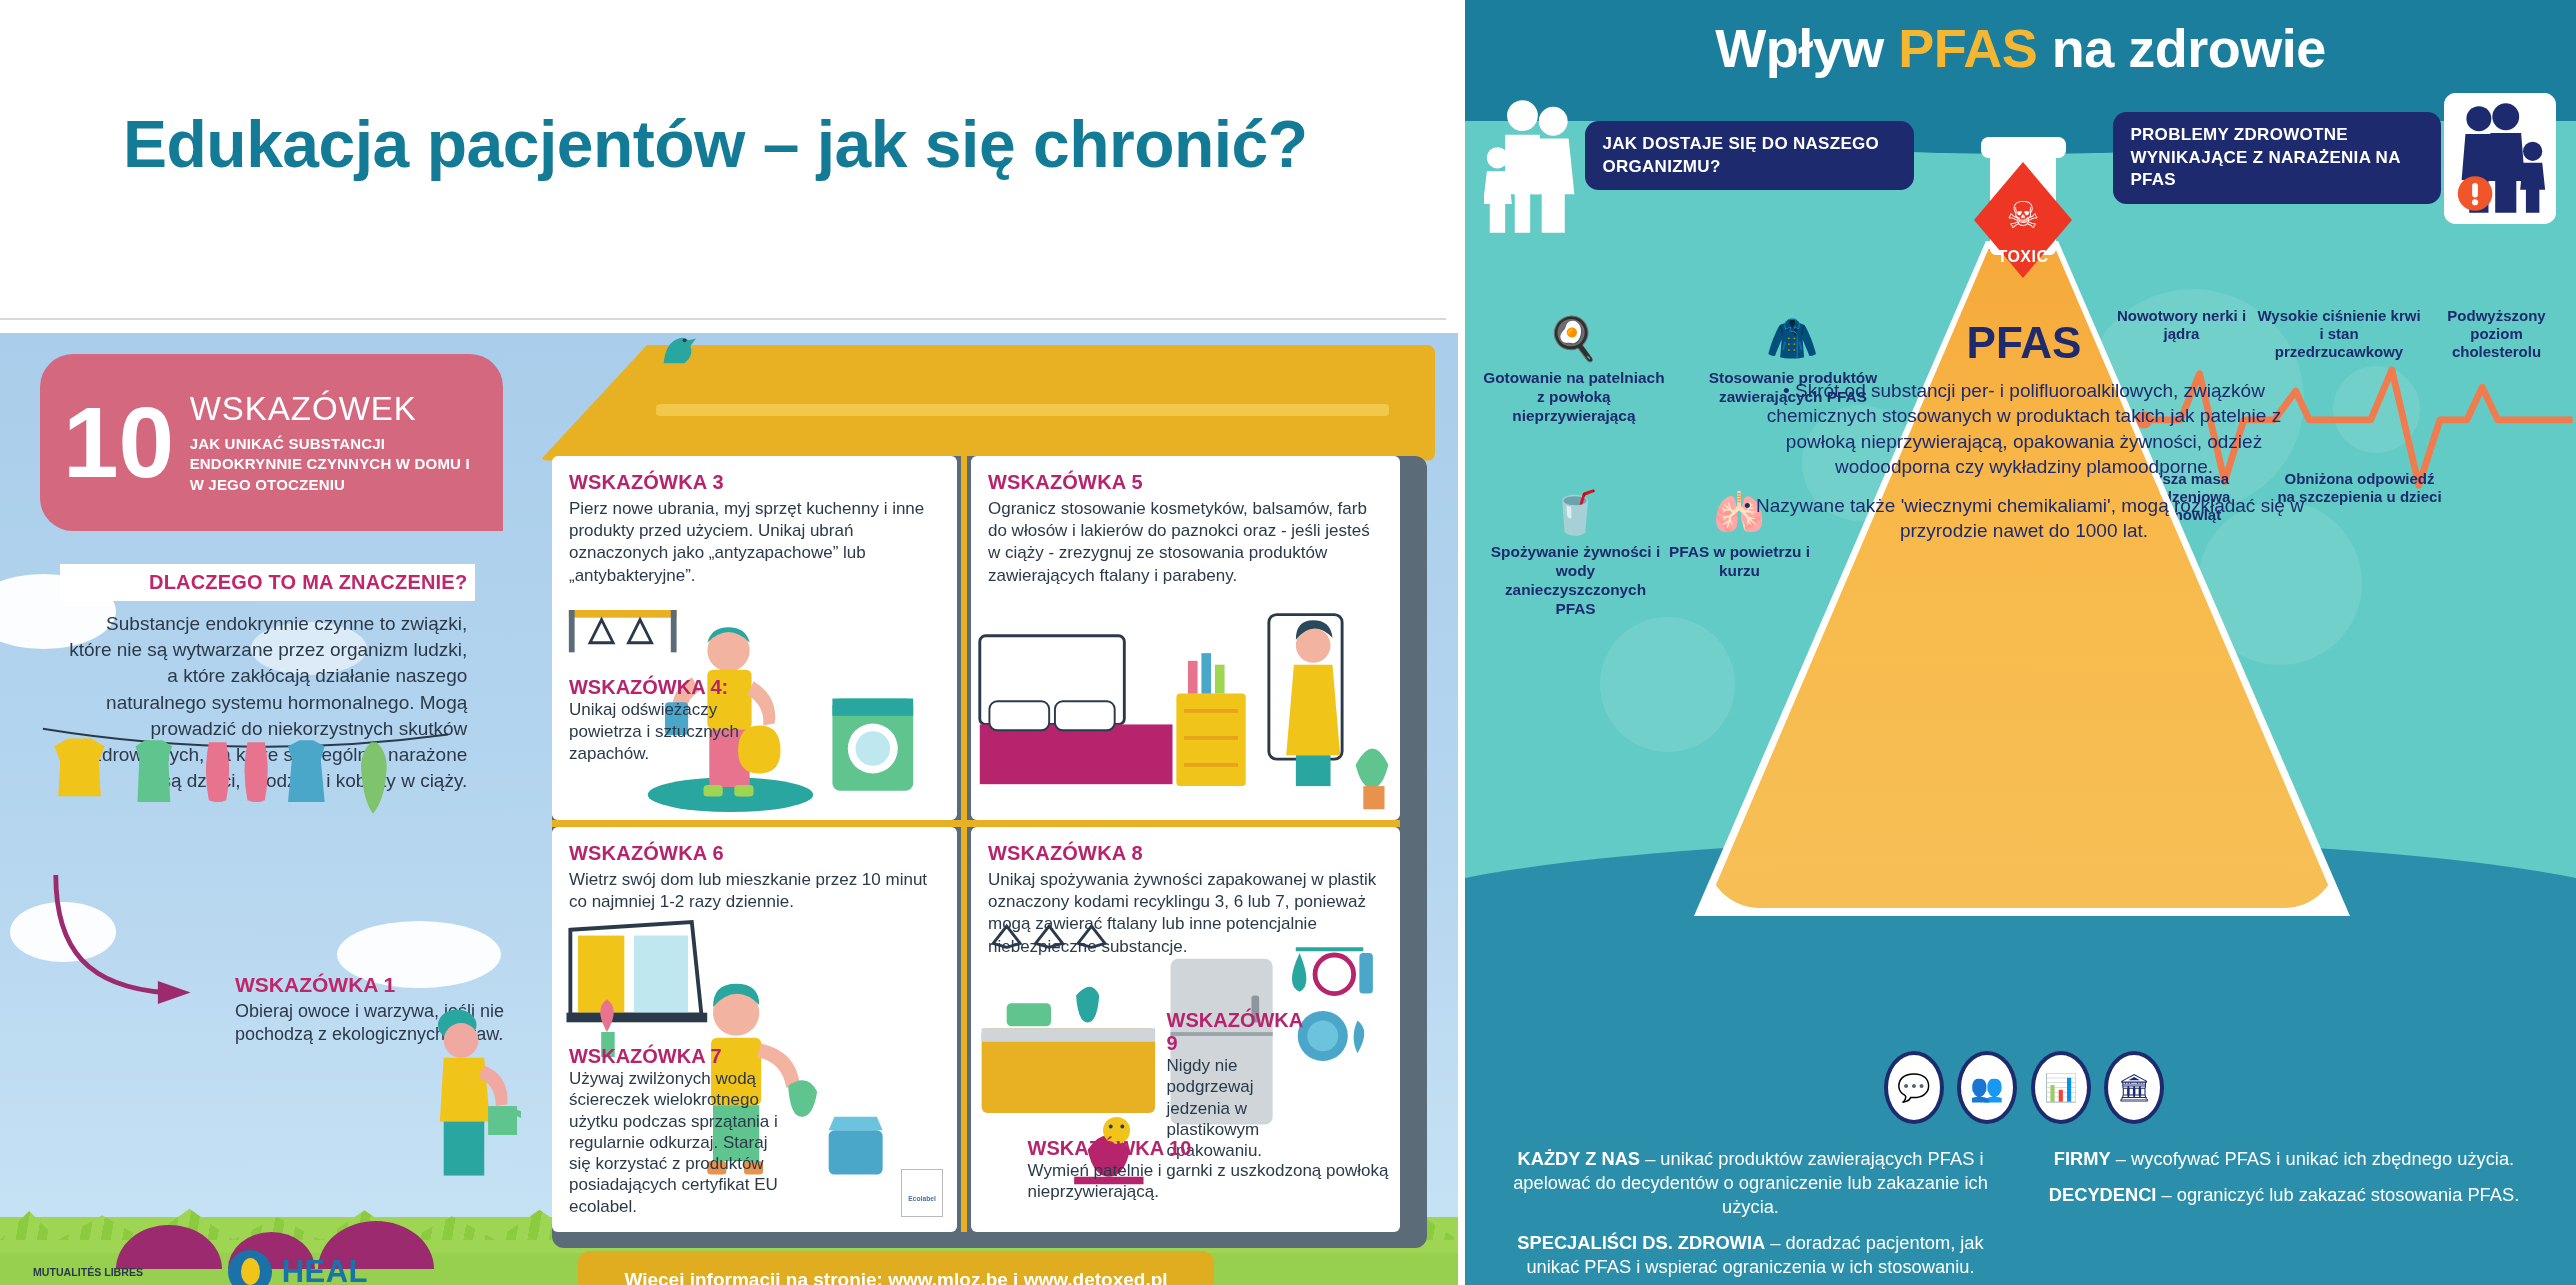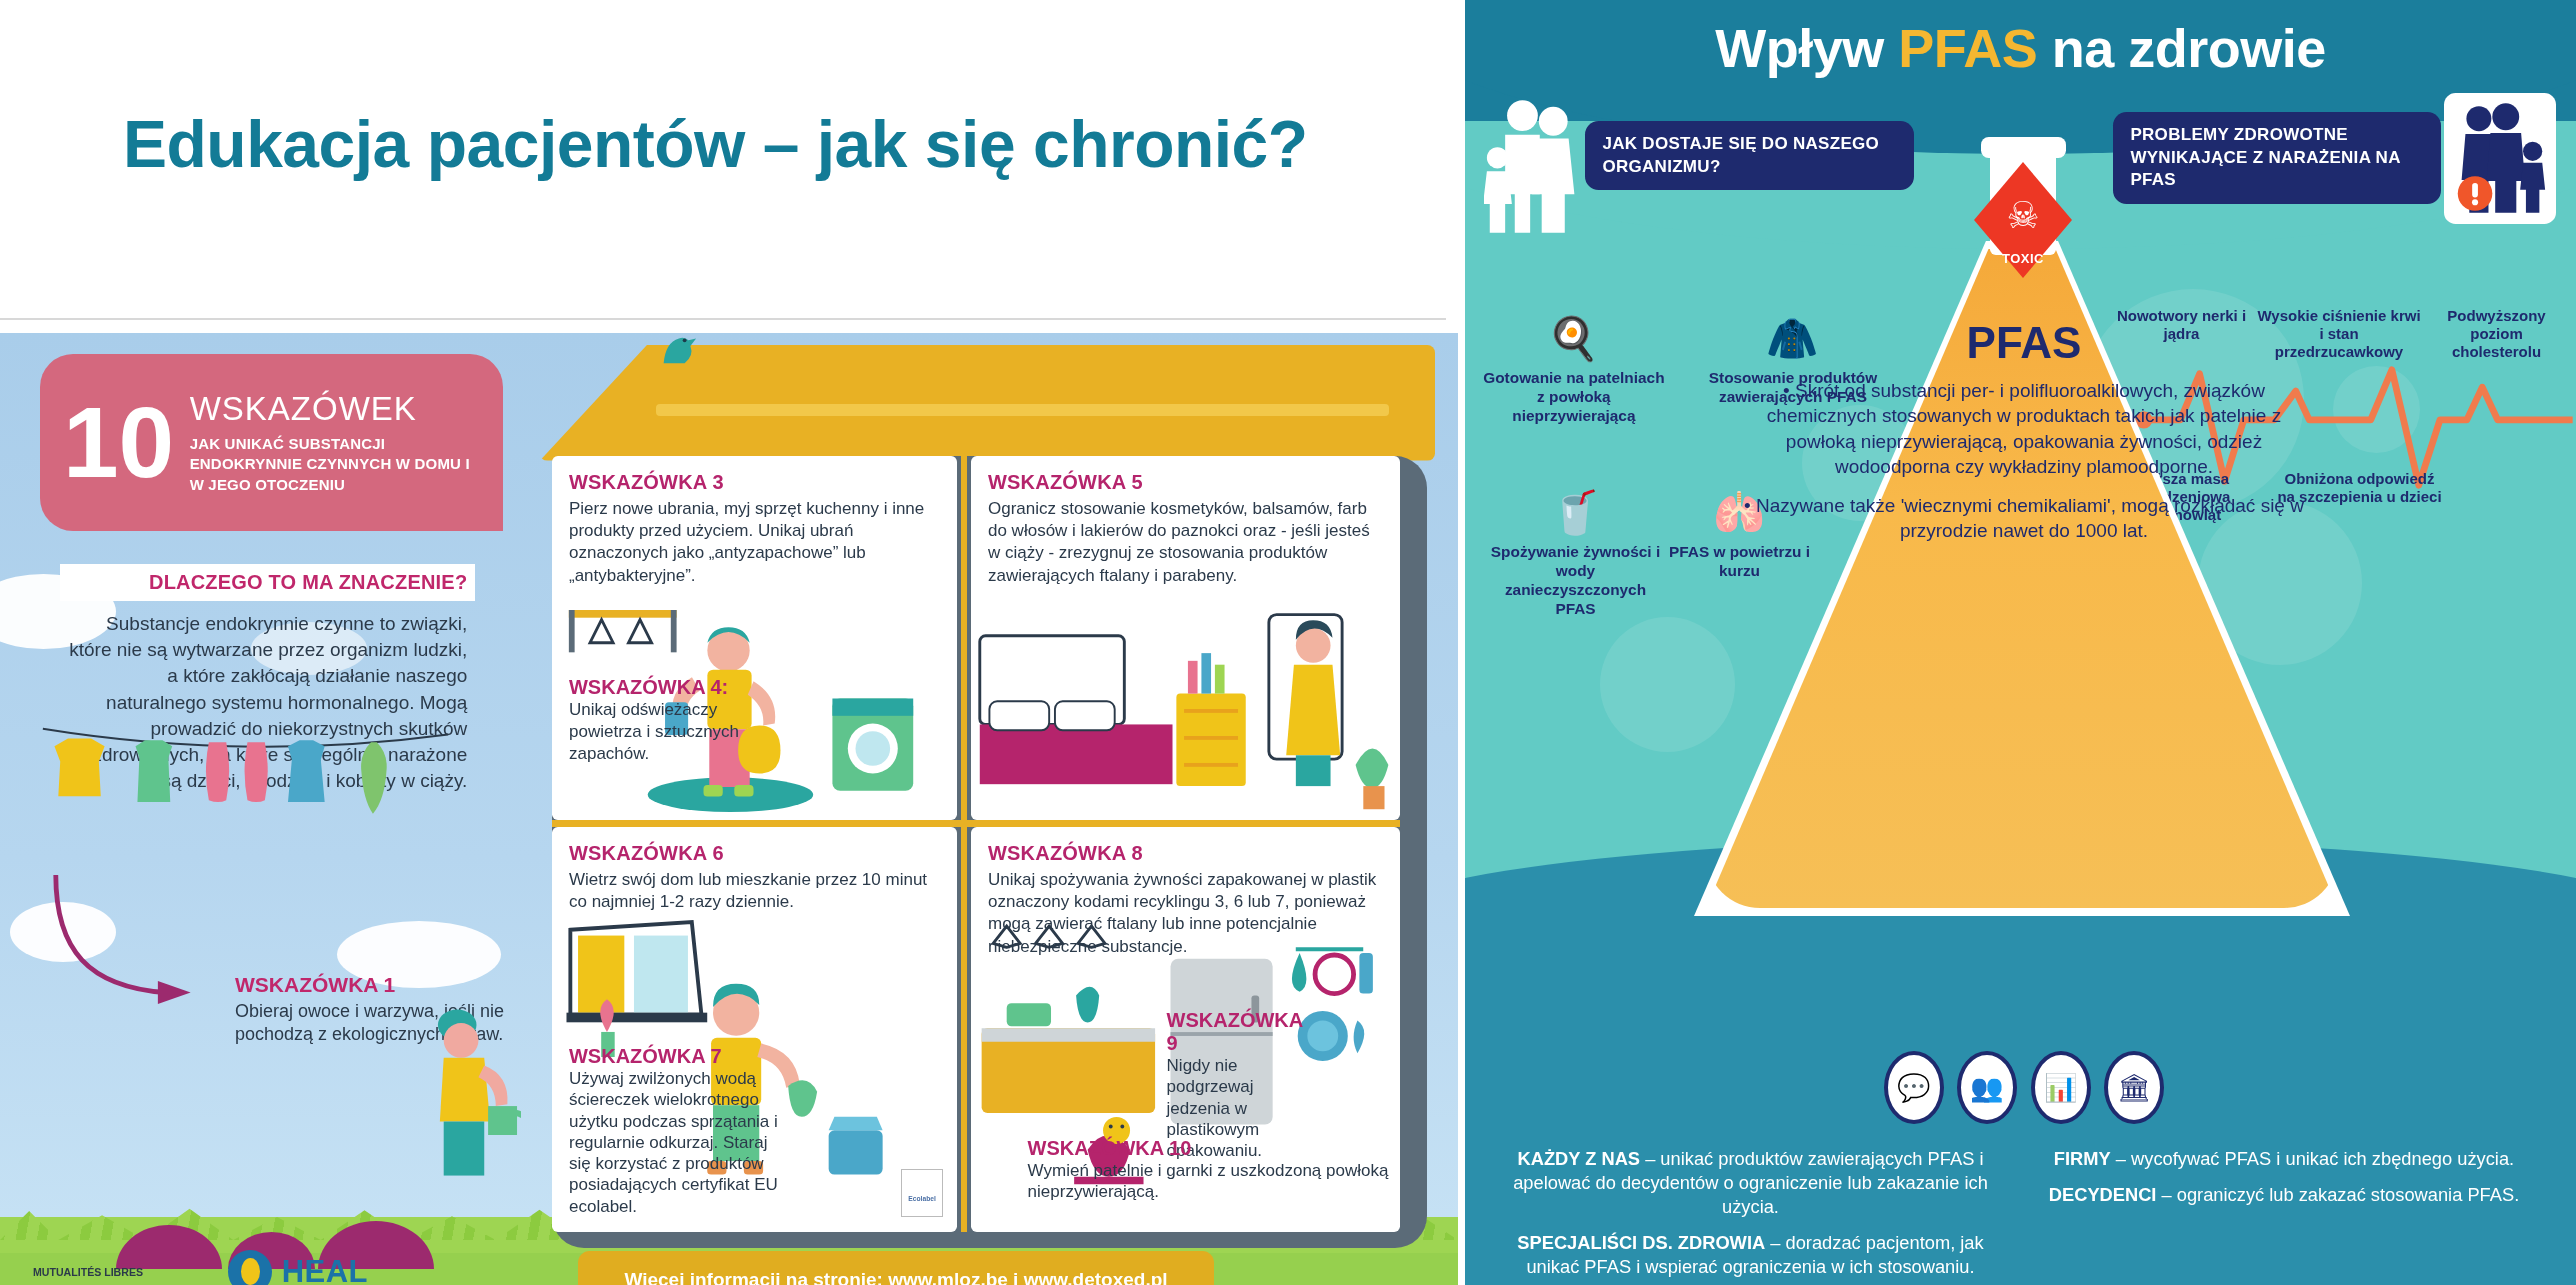--- a/index.html
+++ b/index.html
@@ -80,21 +80,21 @@
     position:absolute; left:540px; top:0px; width:895px; height:954px;
   }
   .roof {
     position:absolute; left:0; top:11.6px; width:895px; height:116px; background:#e8b124;
     clip-path: polygon(0% 100%, 12% 0%, 100% 0%, 100% 100%);
     border-radius:7.7px;
   }
   .roof-line{ position:absolute; left:116px; top:71px; width:733px; height:11.6px; background:#f2c84a; border-radius:3.9px;}
   .house-body{
     position:absolute; left:11.6px; top:123px; width:875px; height:792px;
-    background:#5b6b78; border-radius:32px; padding:13.5px;
+    background:#5b6b78; border-radius:12px; padding:13.5px;
   }
   .tip-card{
     position:absolute; background:#fff; border-radius:5.8px; padding:15.4px 17.4px 9.6px;
     overflow:hidden;
   }
   .tip-card .th{ color:#b5246c; font-weight:bold; font-size:20px; margin-bottom:3.9px; letter-spacing:0.2px;}
   .tip-card .tb{ color:#2b3a4a; font-size:17px; line-height:1.3; }
   .gold-divider{ position:absolute; background:#e8b124; }
 
   .banner{
@@ -193,21 +193,21 @@
   .toxic-dia{
     position:absolute; left:0; top:0; width:100%; height:100%; background:#ed3724;
     clip-path: polygon(50% 0%, 100% 50%, 50% 100%, 0% 50%);
   }
   .toxic-skull{
     position:absolute; left:0; top:35px; width:100%; text-align:center;
     font-size:37px; color:#ffffff; line-height:1;
   }
   .toxic-label{
     position:absolute; left:0; bottom:12.5px; width:100%; text-align:center;
-    color:#fff; font-size:13px; font-weight:bold; letter-spacing:0.5px;margin-top:32px;
+    color:#fff; font-size:16px; font-weight:bold; letter-spacing:0.5px;margin-top:32px;
   }
 
   .cta-pill{
     position:absolute; left:276px; top:969px; width:565px; height:60px;
     background:#1e2a6e; border-radius:30px; color:#fff; font-weight:bold;
     font-size:29px; display:flex; align-items:center; justify-content:center; letter-spacing:0.5px;
   }
   .cta-icons{ position:absolute; left:289px; top:1051px; width:540px; display:flex;
               justify-content:center; gap:13.5px; }
   .cta-ic{

